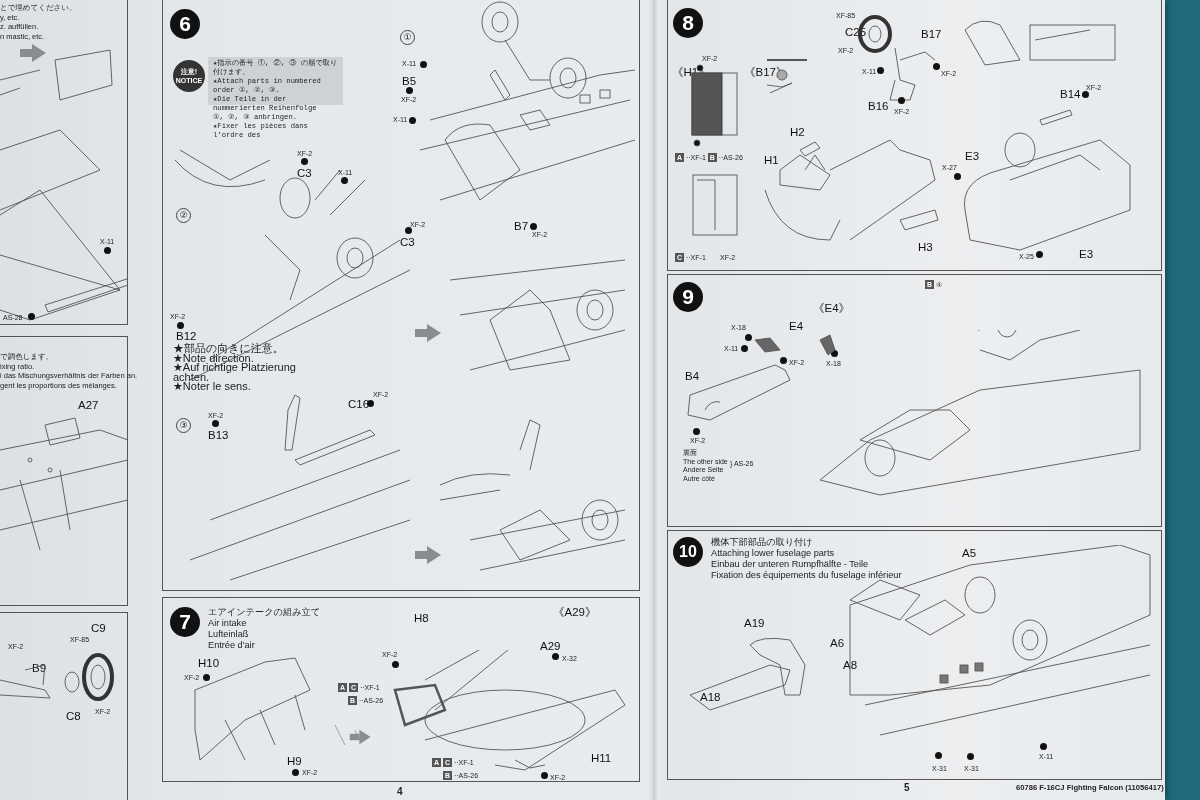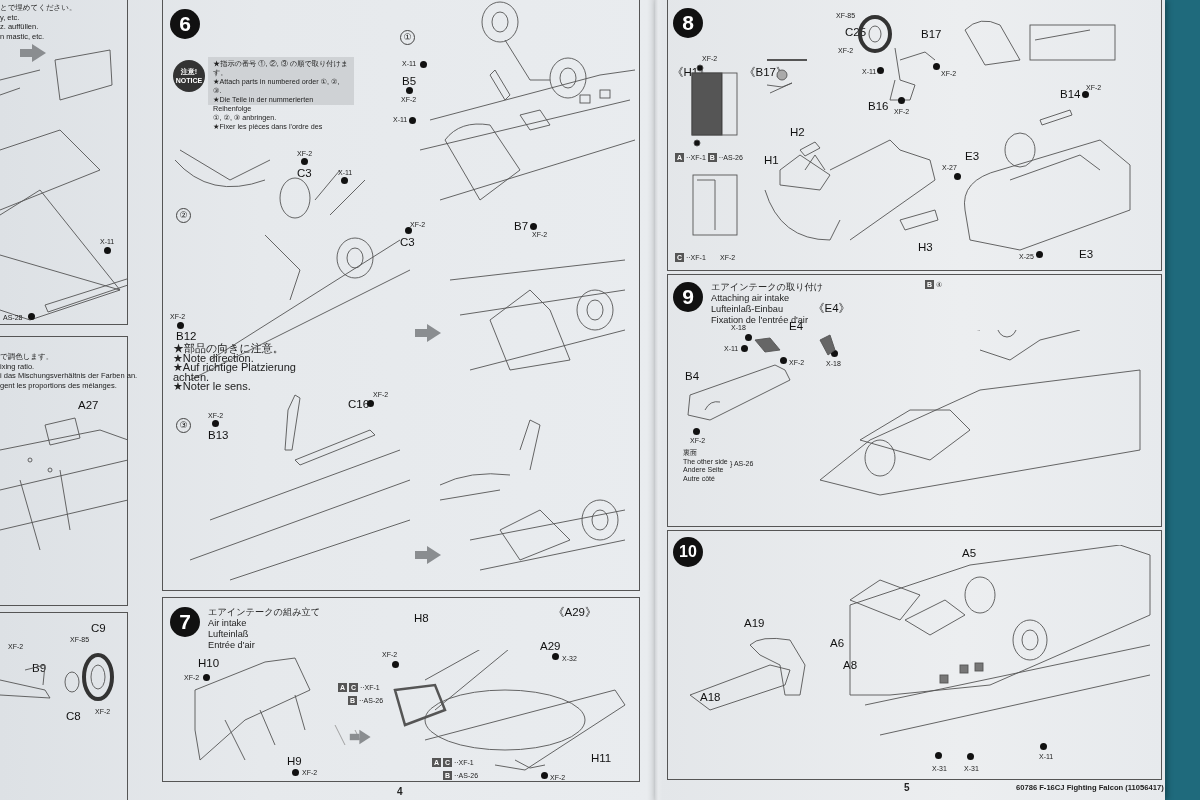--- a/index.html
+++ b/index.html
@@ -10,21 +10,21 @@
   .fold{position:absolute;left:647px;top:0;width:16px;height:800px;background:linear-gradient(90deg,rgba(0,0,0,0) 0%,rgba(0,0,0,0.08) 50%,rgba(255,255,255,0.15) 70%,rgba(0,0,0,0) 100%);}
   .panel{position:absolute;border:1.3px solid #555;box-sizing:border-box;}
   .step-head{position:absolute;display:flex;align-items:flex-start;gap:8px;}
   .step-num{width:30px;height:30px;border-radius:50%;background:#111;color:#fff;font-weight:bold;font-size:21px;display:flex;align-items:center;justify-content:center;flex:none;}
   .step-num.small{font-size:16px;}
   .step-titles{font-size:9.2px;line-height:11px;color:#222;}
   .step-titles .jp{font-size:9.2px;}
   .lbl{position:absolute;font-size:11.5px;color:#111;white-space:nowrap;}
   .paint{position:absolute;font-size:7px;color:#222;white-space:nowrap;}
   .dot{position:absolute;width:7px;height:7px;border-radius:50%;background:#111;}
-  .notice{position:absolute;left:208px;top:57px;width:146px;height:48px;background:#cfd2d5;font-size:7.2px;line-height:9px;padding:2px 5px;box-sizing:border-box;color:#222;}
+  .notice{position:absolute;left:208px;top:57px;width:135px;height:48px;background:#cfd2d5;font-size:7.2px;line-height:9px;padding:2px 5px;box-sizing:border-box;color:#222;font-family:Liberation Mono, monospace;}
   .notice-badge{position:absolute;left:173px;top:60px;width:32px;height:32px;border-radius:50%;background:#333;color:#fff;font-size:7px;font-weight:bold;text-align:center;line-height:9px;display:flex;flex-direction:column;justify-content:center;}
   .note{position:absolute;font-size:11px;line-height:9.5px;color:#222;}
   .sub-num{position:absolute;width:13px;height:13px;border:1px solid #444;border-radius:50%;font-size:9px;text-align:center;line-height:13px;color:#222;}
   .page-no{position:absolute;font-size:10px;font-weight:bold;color:#222;}
   .footer{position:absolute;font-size:7.6px;font-weight:bold;color:#222;white-space:nowrap;}
   .arrow-gray{position:absolute;width:0;height:0;border-top:9px solid transparent;border-bottom:9px solid transparent;border-left:14px solid #8a8d90;}
   .arrow-gray::before{content:"";position:absolute;left:-26px;top:-4px;width:12px;height:8px;background:#8a8d90;}
   .partbox{position:absolute;display:inline-block;width:9px;height:9px;background:#555;color:#fff;font-size:7px;text-align:center;line-height:9px;font-weight:bold;}
   .legend{position:absolute;font-size:7px;color:#222;white-space:nowrap;}
   svg.draw{position:absolute;}
@@ -320,26 +320,20 @@
 <div class="lbl" style="left:965px;top:150px;">E3</div>
 <div class="paint" style="left:942px;top:164px;">X-27</div>
 <div class="dot" style="left:954px;top:173px;"></div>
 <div class="lbl" style="left:1079px;top:248px;">E3</div>
 <div class="paint" style="left:1019px;top:253px;">X-25</div>
 <div class="dot" style="left:1036px;top:251px;"></div>
 
 <div class="panel" style="left:667px;top:274px;width:495px;height:253px;"></div>
 <div class="step-head" style="left:673px;top:282px;">
   <div class="step-num">9</div>
-  <div class="step-titles">
-    <div class="jp">エアインテークの取り付け</div>
-    <div>Attaching air intake</div>
-    <div>Lufteinlaß-Einbau</div>
-    <div>Fixation de l'entrée d'air</div>
-  </div>
 </div>
 <div class="lbl" style="left:813px;top:301px;">《E4》</div>
 <div class="paint" style="left:731px;top:324px;">X-18</div>
 <div class="lbl" style="left:779px;top:320px;padding-left:10px;">E4</div>
 <div class="dot" style="left:745px;top:334px;"></div>
 <div class="paint" style="left:724px;top:345px;">X-11</div>
 <div class="dot" style="left:741px;top:345px;"></div>
 <div class="dot" style="left:780px;top:357px;"></div>
 <div class="paint" style="left:789px;top:359px;">XF-2</div>
 <div class="dot" style="left:831px;top:350px;"></div>
@@ -367,20 +361,26 @@
 </div>
 <div class="legend" style="left:730px;top:460px;">} <span>AS-26</span></div>
 <div class="legend" style="left:925px;top:280px;">
   <span class="partbox" style="position:relative">B</span>
   <span>④</span>
 </div>
 
 <div class="panel" style="left:667px;top:530px;width:495px;height:250px;"></div>
 <div class="step-head" style="left:673px;top:537px;">
   <div class="step-num small">10</div>
+  <div class="step-titles">
+    <div class="jp">機体下部部品の取り付け</div>
+    <div>Attaching lower fuselage parts</div>
+    <div>Einbau der unteren Rumpfhälfte - Teile</div>
+    <div>Fixation des équipements du fuselage inférieur</div>
+  </div>
 </div>
 <div class="lbl" style="left:962px;top:547px;">A5</div>
 <div class="lbl" style="left:744px;top:617px;">A19</div>
 <div class="lbl" style="left:830px;top:637px;">A6</div>
 <div class="lbl" style="left:843px;top:659px;">A8</div>
 <div class="lbl" style="left:700px;top:691px;">A18</div>
 <svg class="draw" style="left:690px;top:545px;" width="470" height="230">
   <path d="M60 100 Q70 90 100 95 L115 120 L110 150 L95 150 L90 120 L70 110 Z"></path>
   <path d="M0 150 L80 120 L100 125 L95 140 L20 165 Z"></path>
   <path d="M160 60 L280 20 L430 0 L460 10 L460 70 L300 140 L200 150 L160 150 Z"></path>

